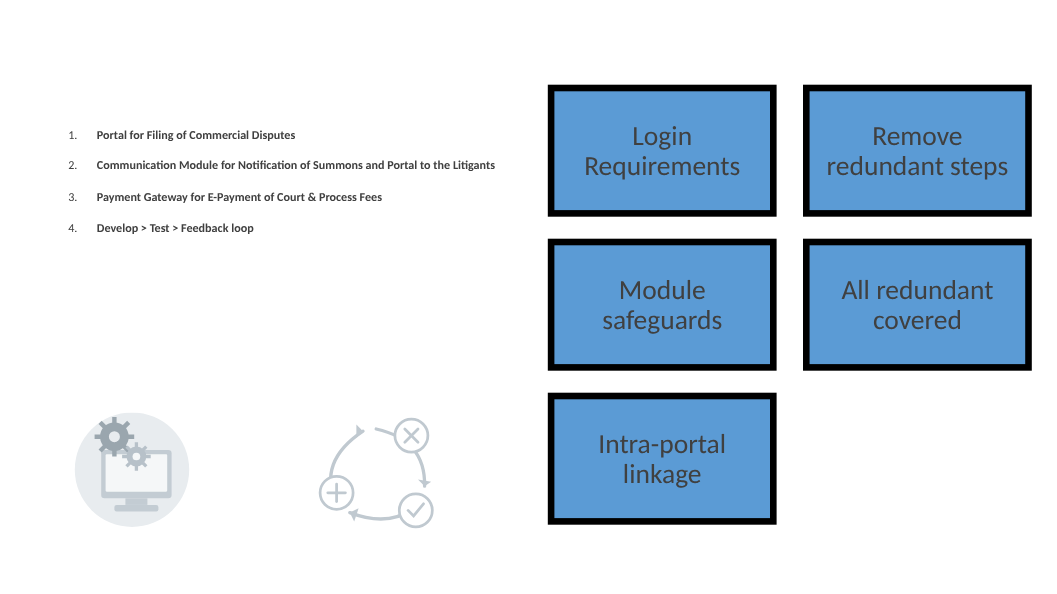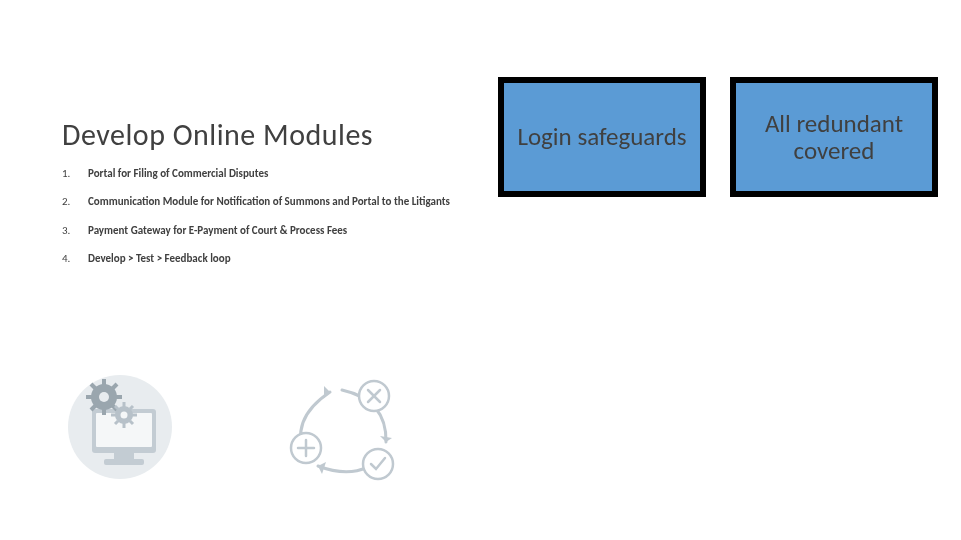--- a/index.html
+++ b/index.html
@@ -92,21 +92,20 @@
     align-items: center;
     gap: 100px;
   }
   .monitor-ico, .cycle-ico { color: #a9b7c0; }
   .monitor-ico svg, .cycle-ico svg { display: block; }
 </style>
 </head>
 <body>
 
 <div class="left-col">
-  <h1 class="heading">Develop Online Modules</h1>
   <ol class="list">
     <li>Portal for Filing of Commercial Disputes</li>
     <li>Communication Module for Notification of Summons and Portal to the Litigants</li>
     <li>Payment Gateway for E-Payment of Court &amp; Process Fees</li>
     <li>Develop &gt; Test &gt; Feedback loop</li>
   </ol>
 </div>
 
 <div class="illustrations">
   <span class="monitor-ico">
@@ -181,21 +180,36 @@
         <line x1="24" y1="70" x2="24" y2="86"></line>
         <line x1="16" y1="78" x2="32" y2="78"></line>
       </g>
     </svg>
   </span>
 </div>
 
 <div class="tile-grid">
   <div class="tile">
     <div class="tile-inner">
-      <span class="tile-text">Login safeguards</span>
+      <span class="tile-text">Login Requirements</span>
+    </div>
+  </div>
+  <div class="tile">
+    <div class="tile-inner">
+      <span class="tile-text">Remove redundant steps</span>
+    </div>
+  </div>
+  <div class="tile">
+    <div class="tile-inner">
+      <span class="tile-text">Module safeguards</span>
     </div>
   </div>
   <div class="tile">
     <div class="tile-inner">
       <span class="tile-text">All redundant covered</span>
     </div>
   </div>
+  <div class="tile">
+    <div class="tile-inner">
+      <span class="tile-text">Intra-portal linkage</span>
+    </div>
+  </div>
 </div>
 
 </body></html>

